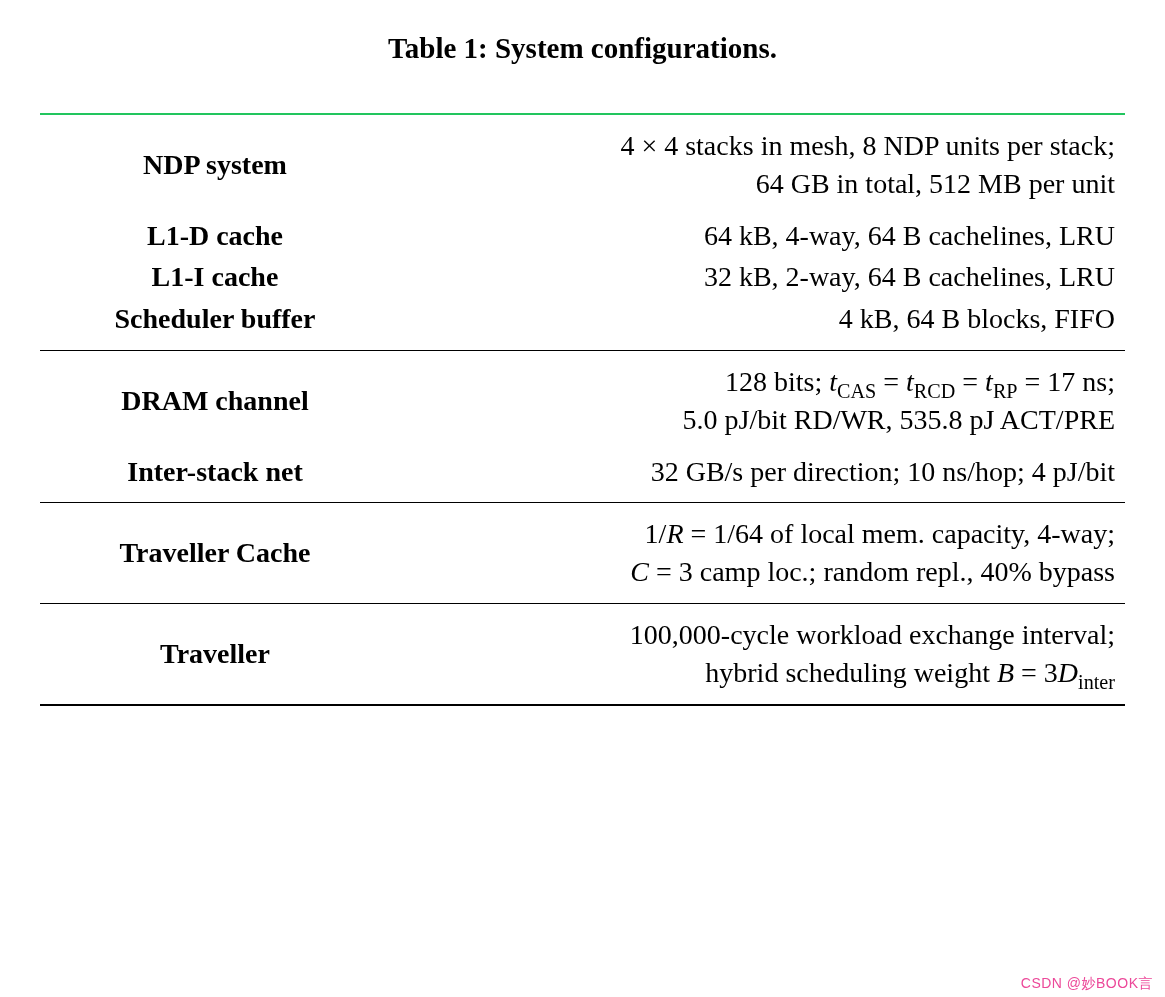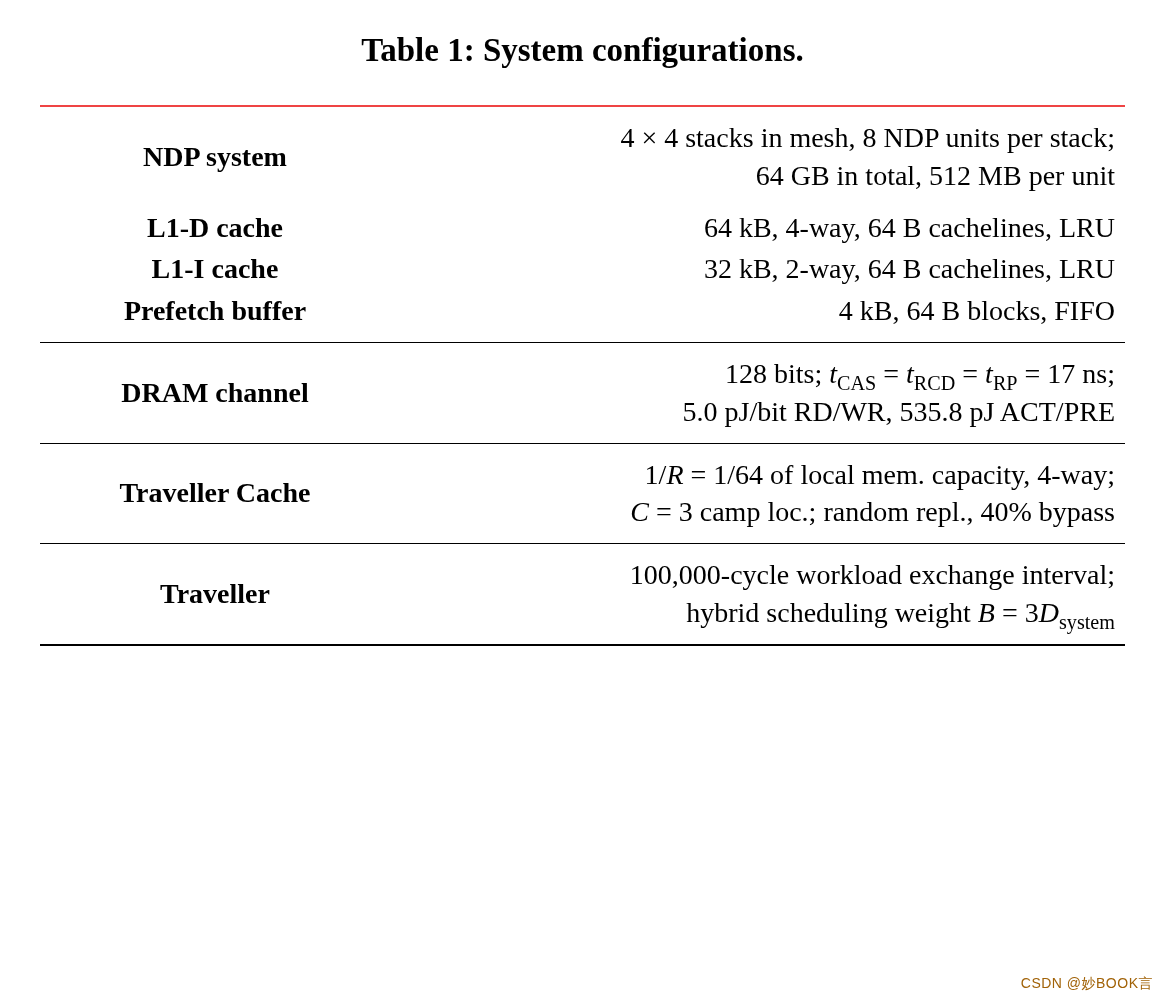--- a/index.html
+++ b/index.html
@@ -7,30 +7,30 @@
       background: #ffffff;
       margin: 0;
       padding: 32px 40px;
       color: #000000;
       width: 1165px;
       box-sizing: border-box;
     }
     .caption {
       text-align: center;
       font-weight: bold;
-      font-size: 33px;
-      margin-bottom: 36px;
+      font-size: 29px;
+      margin-bottom: 48px;
     }
     table {
       border-collapse: collapse;
       width: 100%;
       font-size: 28px;
     }
     tbody {
-      border-top: 2px solid #ef4444;
+      border-top: 2px solid #22c55e;
       border-bottom: 2px solid #000;
     }
     td {
       padding: 12px 10px;
       vertical-align: middle;
       line-height: 1.35;
     }
     td.label {
       font-weight: bold;
       text-align: center;
@@ -49,21 +49,21 @@
     tr.tight-below td {
       padding-bottom: 2px;
     }
     .ital { font-style: italic; }
     sub { font-size: 0.72em; line-height: 0; vertical-align: sub; }
     .watermark {
       position: fixed;
       right: 12px;
       bottom: 4px;
       font-size: 14px;
-      color: #a16207;
+      color: #ec4899;
       font-family: sans-serif;
       letter-spacing: 0.5px;
     }
   </style>
 </head>
 <body>
 
 <div class="caption">Table 1: System configurations.</div>
 
 <table>
@@ -75,35 +75,39 @@
 
     <tr class="tight-above tight-below">
       <td class="label">L1-D cache</td>
       <td class="value">64 kB, 4-way, 64 B cachelines, LRU</td>
     </tr>
     <tr class="tight-above tight-below">
       <td class="label">L1-I cache</td>
       <td class="value">32 kB, 2-way, 64 B cachelines, LRU</td>
     </tr>
     <tr class="tight-above">
-      <td class="label">Prefetch buffer</td>
+      <td class="label">Scheduler buffer</td>
       <td class="value">4 kB, 64 B blocks, FIFO</td>
     </tr>
 
     <tr class="group-start">
       <td class="label">DRAM channel</td>
       <td class="value">128 bits; <span class="ital">t</span><sub>CAS</sub> = <span class="ital">t</span><sub>RCD</sub> = <span class="ital">t</span><sub>RP</sub> = 17 ns;<br>5.0 pJ/bit RD/WR, 535.8 pJ ACT/PRE</td>
     </tr>
 
+    <tr class="tight-above">
+      <td class="label">Inter-stack net</td>
+      <td class="value">32 GB/s per direction; 10 ns/hop; 4 pJ/bit</td>
+    </tr>
 
     <tr class="group-start">
       <td class="label">Traveller Cache</td>
       <td class="value">1/<span class="ital">R</span> = 1/64 of local mem. capacity, 4-way;<br><span class="ital">C</span> = 3 camp loc.; random repl., 40% bypass</td>
     </tr>
 
     <tr class="group-start">
       <td class="label">Traveller</td>
-      <td class="value">100,000-cycle workload exchange interval;<br>hybrid scheduling weight <span class="ital">B</span> = 3<span class="ital">D</span><sub>system</sub></td>
+      <td class="value">100,000-cycle workload exchange interval;<br>hybrid scheduling weight <span class="ital">B</span> = 3<span class="ital">D</span><sub>inter</sub></td>
     </tr>
   </tbody>
 </table>
 
 <div class="watermark">CSDN @妙BOOK言</div>
 
 </body></html>

